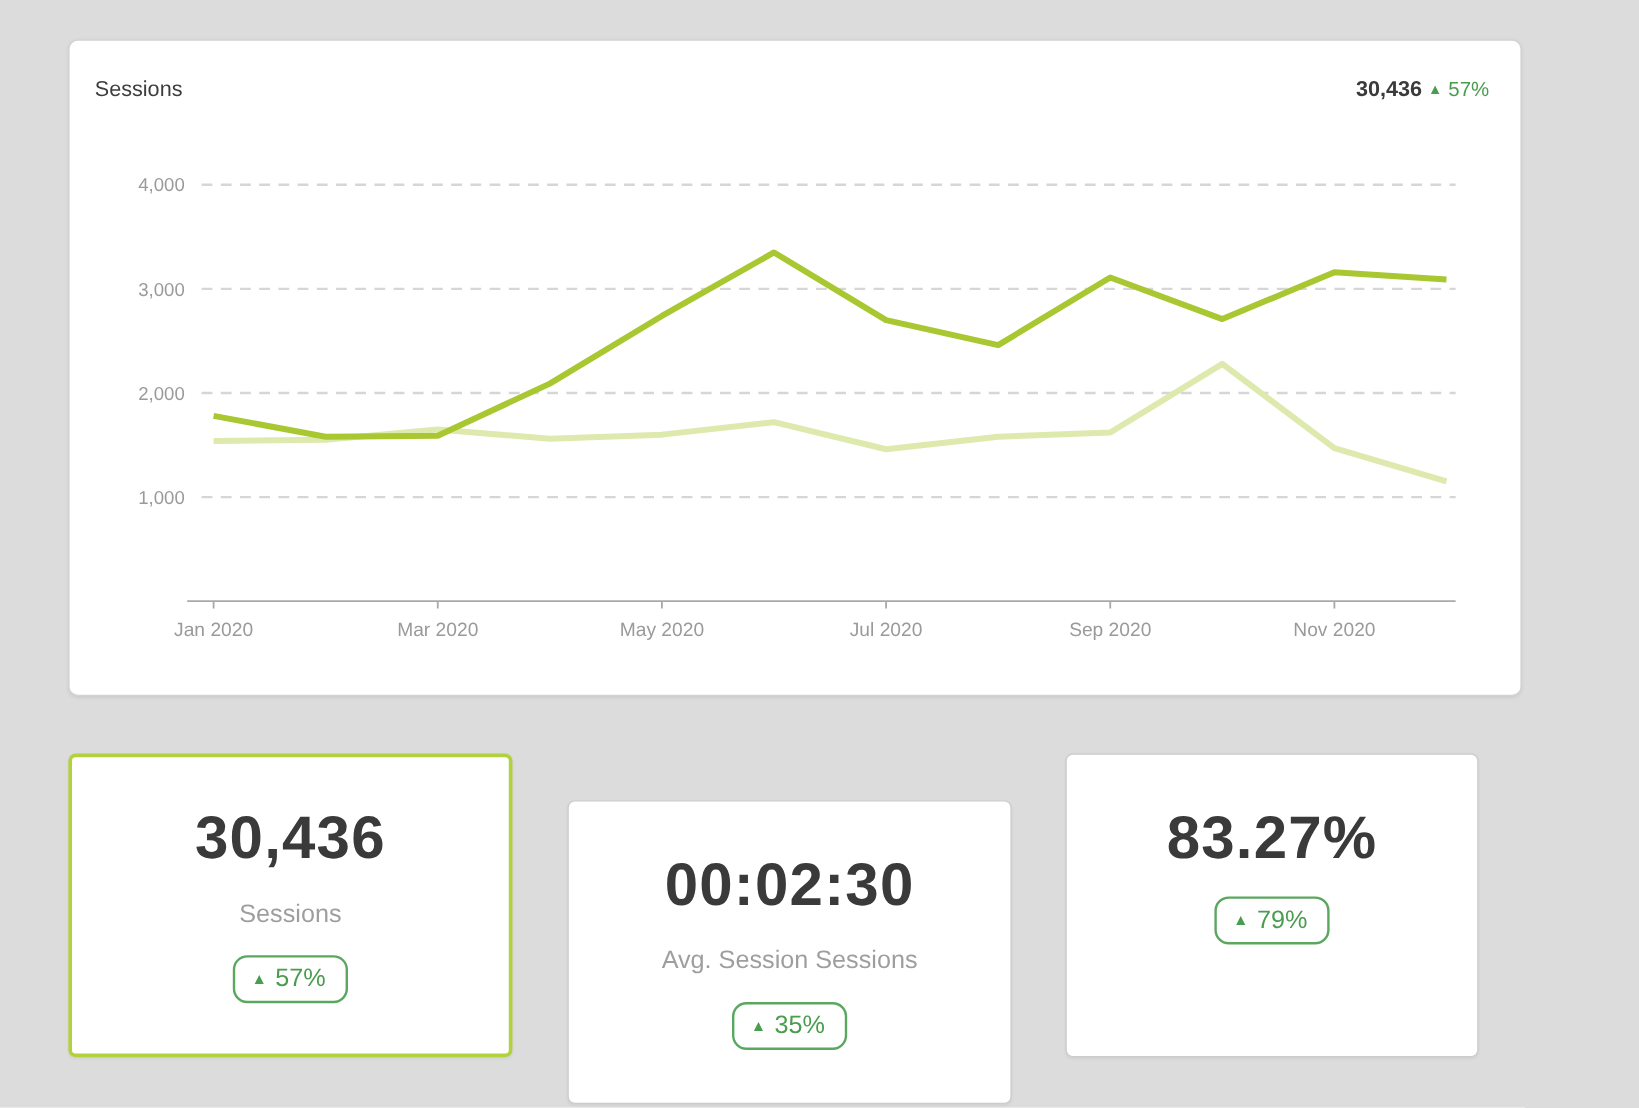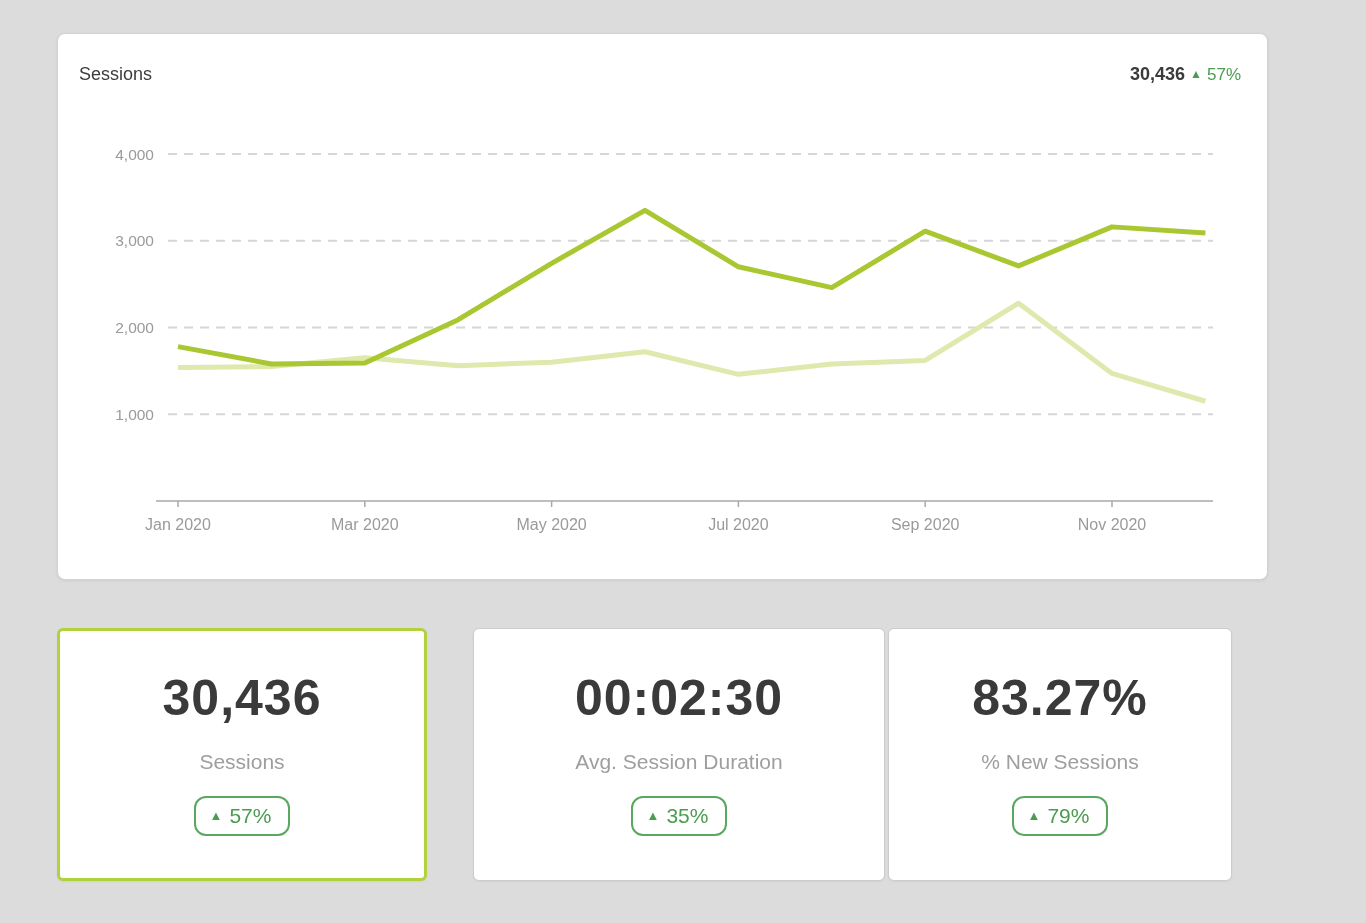--- a/index.html
+++ b/index.html
@@ -65,21 +65,21 @@
     height: 253px;
     background: #ffffff;
     border: 1px solid #cccccc;
     border-radius: 6px;
     box-shadow: 0 1px 2px rgba(0,0,0,0.05);
     text-align: center;
     padding-top: 44px;
     cursor: pointer;
   }
   .stat-card.pos-1 { left: 57px;  width: 370px; }
-  .stat-card.pos-2 { left: 473px; width: 412px; }
+  .stat-card.pos-2 { left: 473px; width: 370px; margin-top: 39px; }
   .stat-card.pos-3 { left: 888px; width: 344px; }
   .stat-card.highlighted {
     border: 3px solid var(--highlight-border, #b1d13d);
     padding-top: 42px;
   }
   .stat-value {
     font-size: 50px;
     font-weight: bold;
     color: #3a3a3a;
     letter-spacing: 1px;
@@ -157,30 +157,29 @@
       <div class="stat-value">30,436</div>
       <div class="stat-label">Sessions</div>
       <div><span class="trend-badge" style="border-color: rgb(90, 167, 95);">
         <span class="badge-arrow">▲</span>
         <span class="badge-pct">57%</span>
       </span></div>
     </article>
 
     <article class="stat-card pos-2">
       <div class="stat-value">00:02:30</div>
-      <div class="stat-label">Avg. Session Duration</div>
+      <div class="stat-label">Avg. Session Sessions</div>
       <div><span class="trend-badge" style="border-color: rgb(90, 167, 95);">
         <span class="badge-arrow">▲</span>
         <span class="badge-pct">35%</span>
       </span></div>
     </article>
 
     <article class="stat-card pos-3">
       <div class="stat-value">83.27%</div>
-      <div class="stat-label">% New Sessions</div>
       <div><span class="trend-badge" style="border-color: rgb(90, 167, 95);">
         <span class="badge-arrow">▲</span>
         <span class="badge-pct">79%</span>
       </span></div>
     </article>
 
   </div>
 </div>
 
 </body></html>

